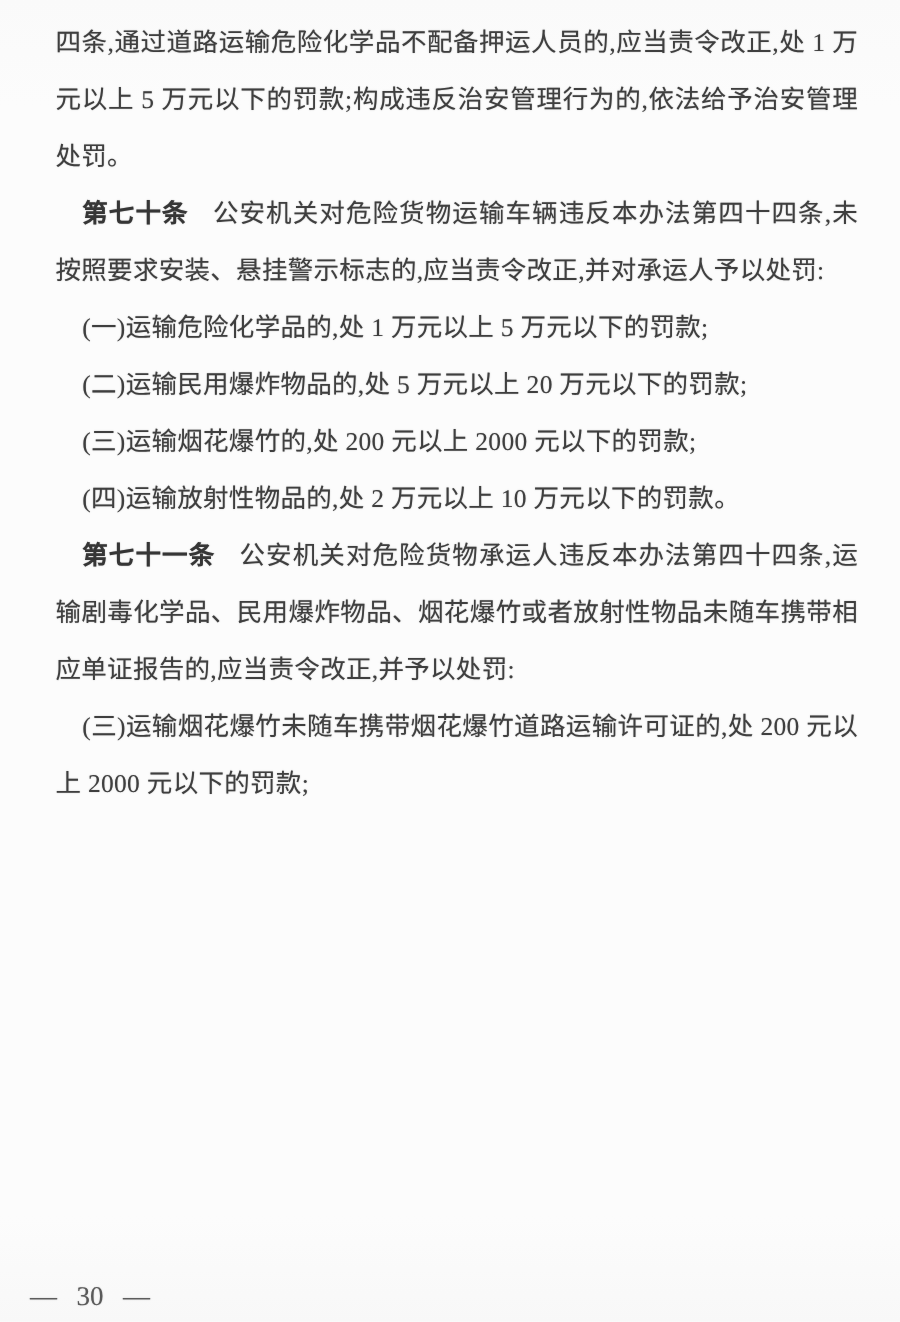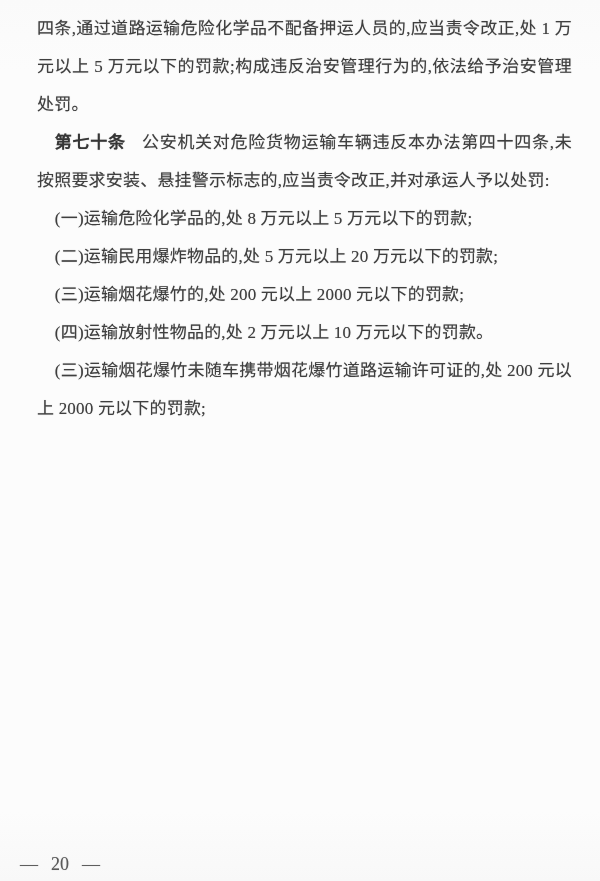--- a/index.html
+++ b/index.html
@@ -64,35 +64,36 @@
 <body>
 
 <div class="scan-page">
 
   <div class="doc-body">
 
     <p class="para cont"><span>四条,通过道路运输危险化学品不配备押运人员的,应当责令改正,处 1 万元以上 5 万元以下的罚款;构成违反治安管理行为的,依法给予治安管理处罚。</span></p>
 
     <p class="para indent"><b class="term">第七十条</b><span>公安机关对危险货物运输车辆违反本办法第四十四条,未按照要求安装、悬挂警示标志的,应当责令改正,并对承运人予以处罚:</span></p>
 
-    <p class="para indent"><span>(一)运输危险化学品的,处 8 万元以上 5 万元以下的罚款;</span></p>
+    <p class="para indent"><span>(一)运输危险化学品的,处 1 万元以上 5 万元以下的罚款;</span></p>
 
     <p class="para indent"><span>(二)运输民用爆炸物品的,处 5 万元以上 20 万元以下的罚款;</span></p>
 
     <p class="para indent"><span>(三)运输烟花爆竹的,处 200 元以上 2000 元以下的罚款;</span></p>
 
     <p class="para indent"><span>(四)运输放射性物品的,处 2 万元以上 10 万元以下的罚款。</span></p>
 
+    <p class="para indent"><b class="term">第七十一条</b><span>公安机关对危险货物承运人违反本办法第四十四条,运输剧毒化学品、民用爆炸物品、烟花爆竹或者放射性物品未随车携带相应单证报告的,应当责令改正,并予以处罚:</span></p>
 
 
 
     <p class="para indent"><span>(三)运输烟花爆竹未随车携带烟花爆竹道路运输许可证的,处 200 元以上 2000 元以下的罚款;</span></p>
 
 
   </div>
 
   <div class="page-footer">
     <span>—</span>
-    <span>20</span>
+    <span>30</span>
     <span>—</span>
   </div>
 
 </div>
 
 </body></html>

